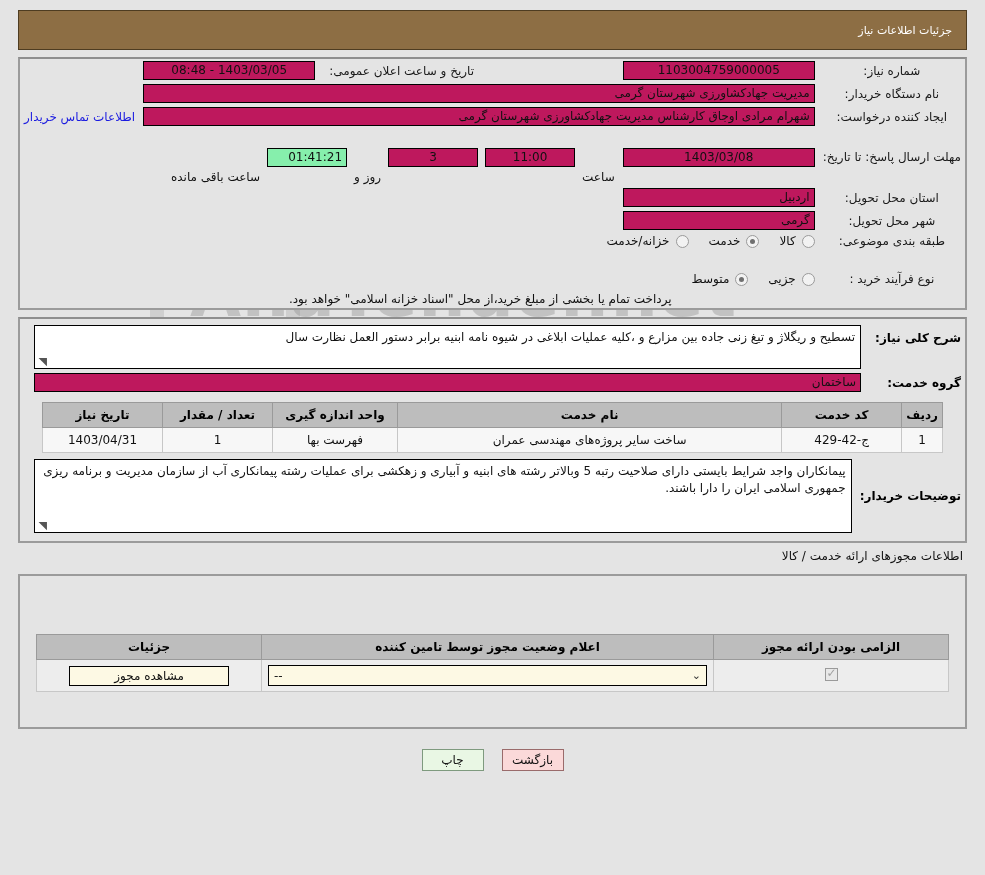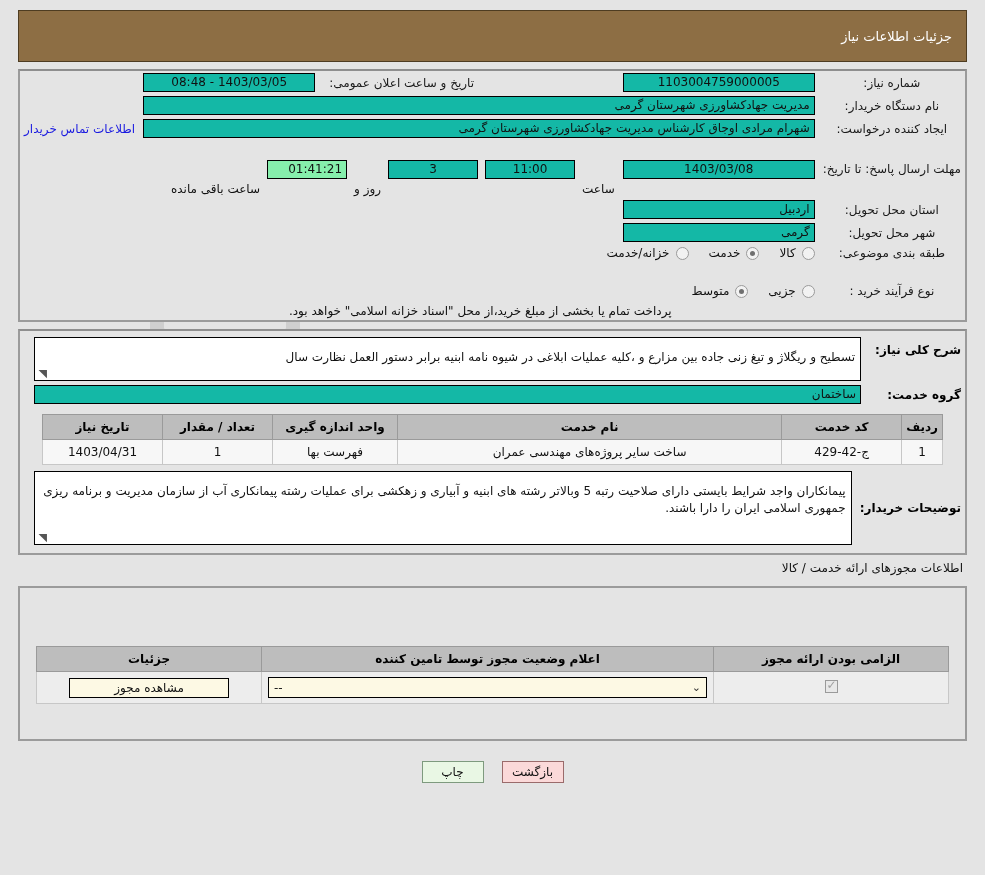--- a/index.html
+++ b/index.html
@@ -43,46 +43,46 @@
   .wm-text2 {
     position: absolute; left: 420px; top: 360px;
     font-size: 62px; font-weight: bold;
     color: rgba(150,150,150,0.30);
     direction: ltr; font-family: "DejaVu Sans", sans-serif;
   }
 
   
   .page-header {
     margin: 10px 18px 0 18px;
-    height: 52px;
+    height: 40px;
     background: #8d6e44;
     border: 1px solid #4e3c21;
     display: flex; align-items: center; justify-content: flex-start;
     padding: 0 14px;
-    color: #ffffff; font-size: 13px;
+    color: #ffffff; font-size: 11px;
     position: relative; z-index: 10;
   }
 
   
   .panel {
     margin: 7px 18px 0 18px;
     border: 2px solid #9b9b9b;
     border-top-color: #8e8e8e;
     background: #e4e4e4;
     position: relative; z-index: 8;
   }
   .panel.flat { border: 2px solid #9b9b9b; }
 
   table.form { width: 100%; border-collapse: collapse; }
   table.form td { padding: 2px 4px; font-size: 12px; vertical-align: middle; }
   .lbl { text-align: center; white-space: nowrap; color: #1a1a1a; font-size: 12px; }
   .lbl-narrow { width: 110px; }
 
   .fld {
-    background: #14b8a6; border: 1px solid #000000;
+    background: #be185d; border: 1px solid #000000;
     height: 19px; line-height: 17px;
     font-size: 12px; padding: 0 4px;
     text-align: right; color: #111;
     overflow: hidden; white-space: nowrap;
     display: block;
   }
   .fld.center { text-align: center; }
   .fld.cream { background: #86efac; padding-left: 23px; }
   .linktext { color: #1a1ae0; font-size: 12px; white-space: nowrap; }
 
@@ -97,21 +97,21 @@
     content: ""; position: absolute; left: 3px; top: 3px;
     width: 5px; height: 5px; border-radius: 50%; background: #6f6f6f;
   }
   .radio-lbl { font-size: 12px; margin-left: 14px; color: #111; }
 
   .note-text { font-size: 12px; color: #111; white-space: nowrap; margin-top: 40px; }
 
   
   .ta {
     background: #ffffff; border: 1px solid #000000;
-    font-size: 12px; color: #111; padding: 11px 5px;
+    font-size: 12px; color: #111; padding: 3px 5px;
     text-align: right; position: relative; line-height: 17px;
   }
   .ta .grip {
     position: absolute; left: 2px; bottom: 1px;
     width: 10px; height: 10px; color: #555; font-size: 11px; line-height: 10px;
     direction: ltr;
   }
   .bold-lbl { font-weight: bold; font-size: 13px; color: #000; white-space: nowrap; }
   .section-title { font-weight: bold; font-size: 13px; color: #000; padding: 6px 8px 2px 0; }
 

